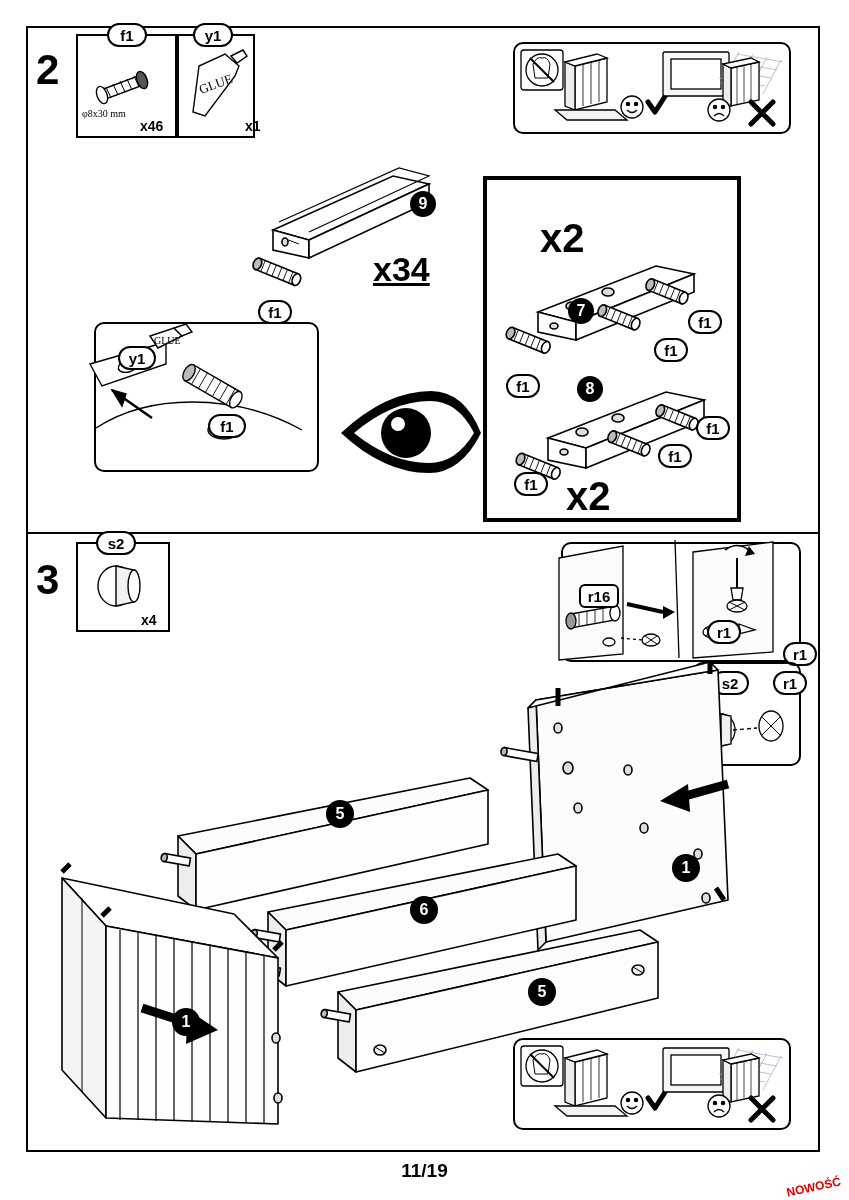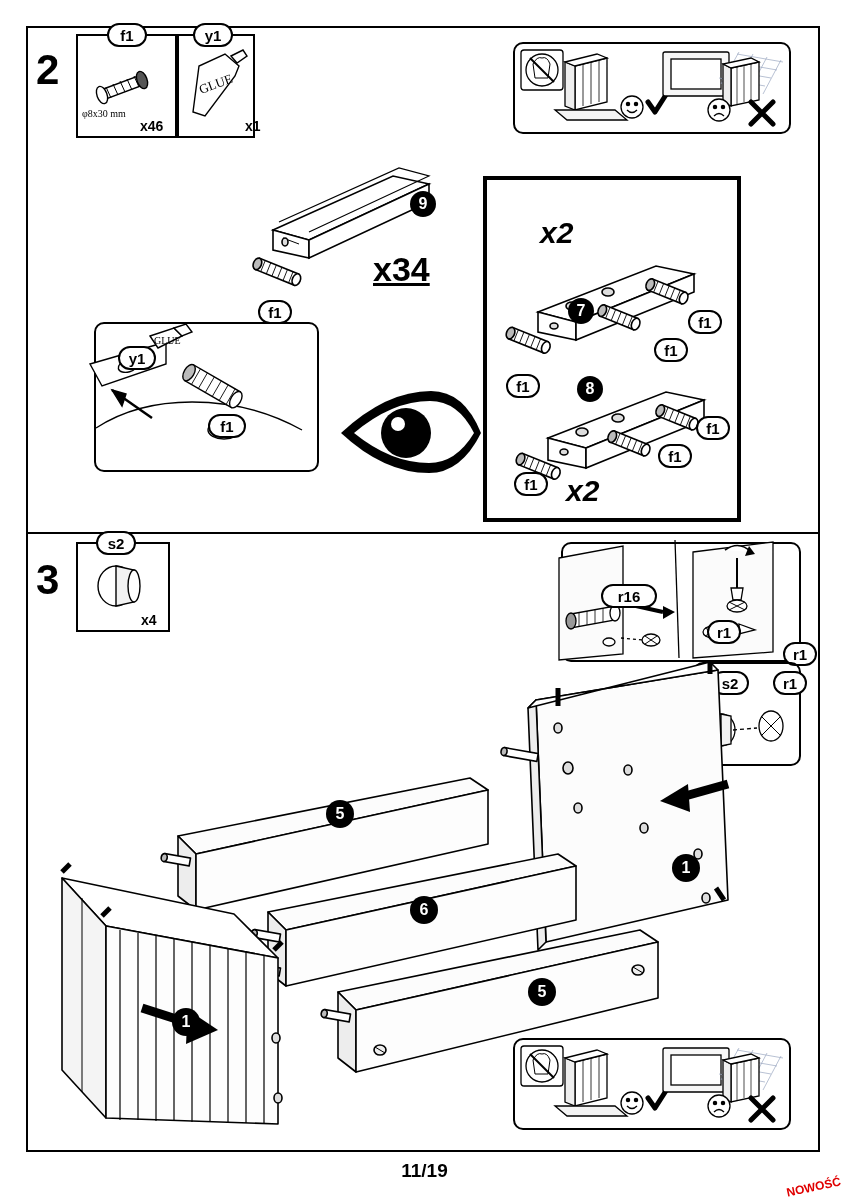--- a/index.html
+++ b/index.html
@@ -21,21 +21,21 @@
         display:flex;align-items:center;justify-content:center;font-size:15px;font-weight:bold;
         font-family:"Liberation Sans",sans-serif;}
   .qty{position:absolute;font-size:14px;font-weight:bold;font-family:"Liberation Sans",sans-serif;}
   .dim{position:absolute;font-size:10px;font-family:"Liberation Serif",serif;}
 
   
   .disc{position:absolute;border-radius:50%;background:#000;color:#fff;display:flex;align-items:center;
         justify-content:center;font-size:16px;font-weight:bold;font-family:"Liberation Sans",sans-serif;}
 
   .bignum{position:absolute;font-size:34px;font-weight:bold;font-family:"Liberation Sans",sans-serif;}
-  .midnum{position:absolute;font-size:30px;font-weight:bold;font-family:"Liberation Sans",sans-serif;font-style:italic;}
+  .midnum{position:absolute;font-size:40px;font-weight:bold;font-family:"Liberation Sans",sans-serif;}
 
   .pagenum{position:absolute;left:0;bottom:18px;width:849px;text-align:center;font-size:19px;font-weight:bold;
            font-family:"Liberation Sans",sans-serif;}
   .nowosc{position:absolute;right:8px;bottom:6px;color:#e00000;font-size:12px;font-weight:bold;
           font-family:"Liberation Sans",sans-serif;transform:rotate(-12deg);}
 
   svg{display:block;overflow:visible;}
 </style>
 </head>
 <body>
@@ -290,21 +290,21 @@
               <ellipse cx="44" cy="62" rx="10" ry="6" fill="#fff"></ellipse>
               <path d="M36 58 L52 66 M52 58 L36 66" stroke-width="1"></path>
               <ellipse cx="20" cy="88" rx="10" ry="6" fill="#fff"></ellipse>
               <path d="M12 84 L28 92 M28 84 L12 92" stroke-width="1"></path>
               <path d="M28 88 L46 84" stroke-width="1.4"></path>
               <path d="M46 80 L62 86 L46 90 Z" fill="#fff"></path>
             </g>
           </g>
         </svg>
       </div>
-      <div class="pill" style="left:573px;top:556px;width:56px;height:24px;">r16</div>
+      <div class="pill" style="left:551px;top:556px;width:40px;height:24px;border-radius:6px;">r16</div>
       <div class="pill" style="left:679px;top:592px;width:34px;height:24px;">r1</div>
       <div class="pill" style="left:755px;top:614px;width:34px;height:24px;">r1</div>
 
       <div class="rbox" style="left:665px;top:634px;width:108px;height:104px;">
         <svg width="104" height="100" viewBox="0 0 104 100">
           <g stroke="#000" fill="#fff" stroke-width="1.3">
             <ellipse cx="26" cy="66" rx="14" ry="16"></ellipse>
             <path d="M26 50 L36 52 L36 80 L26 82 Z" fill="#f2f2f2"></path>
             <path d="M38 66 L62 64" stroke-dasharray="4 3"></path>
             <ellipse cx="76" cy="62" rx="12" ry="15" fill="#fff"></ellipse>

